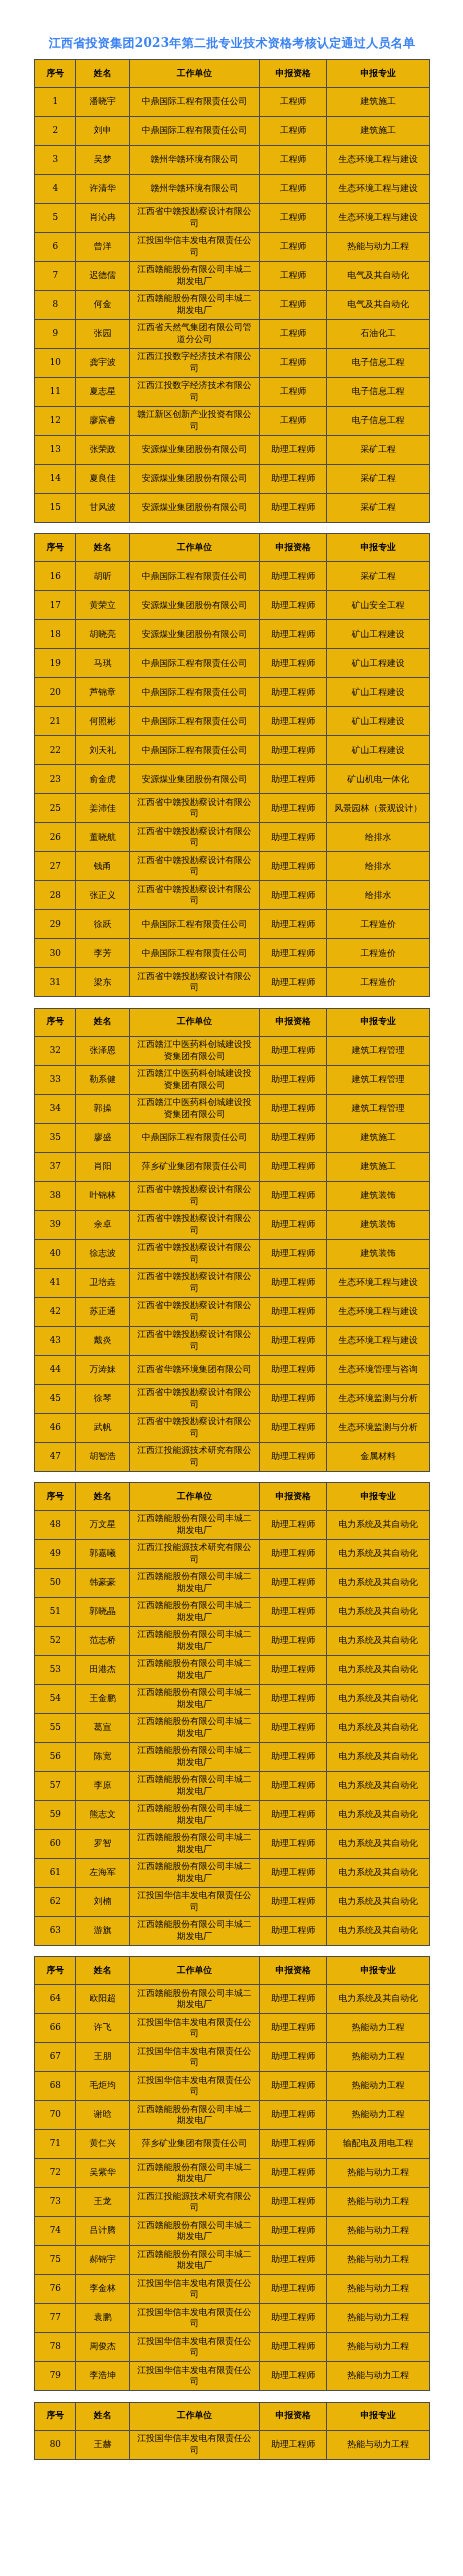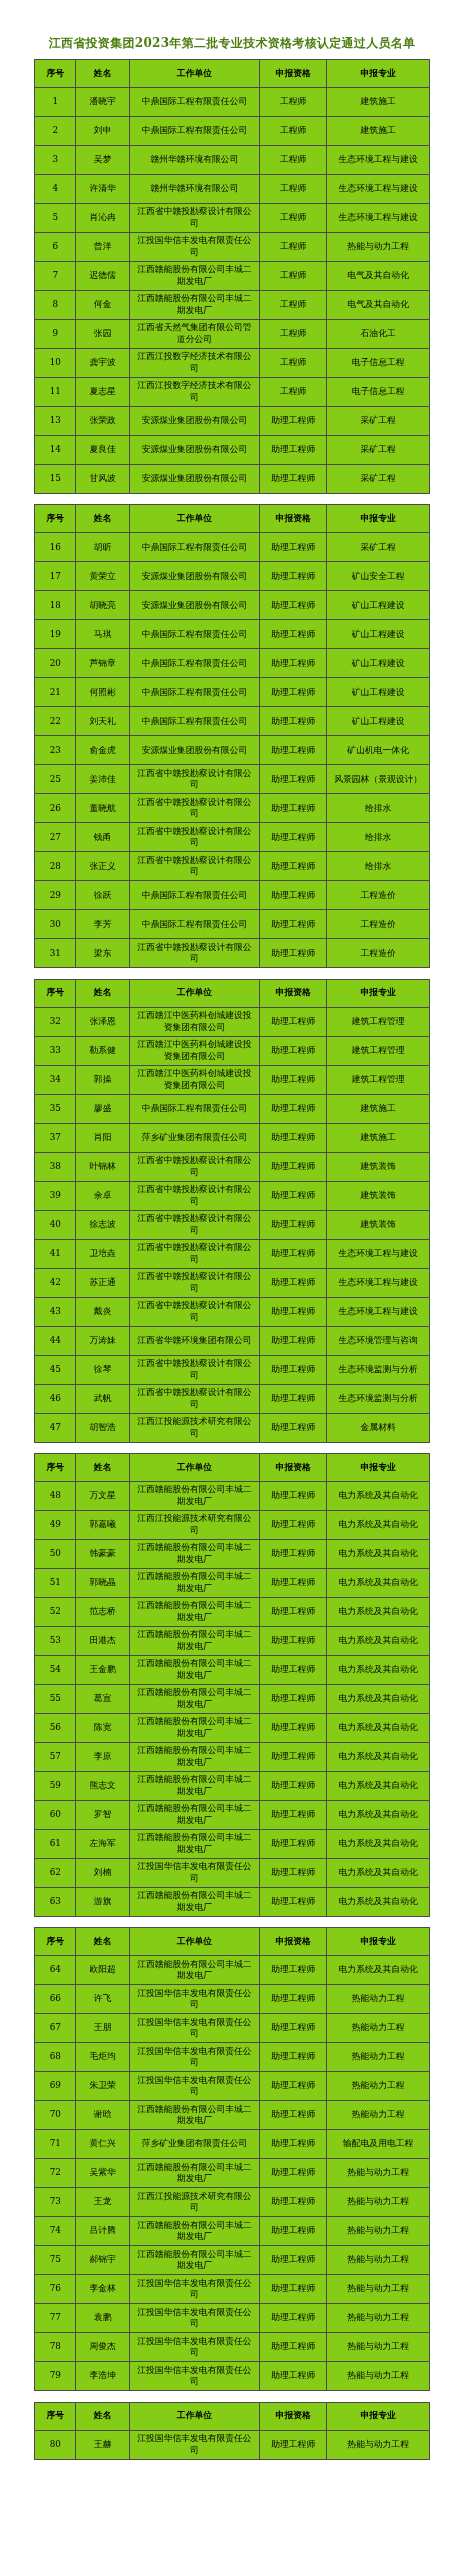--- a/index.html
+++ b/index.html
@@ -1,25 +1,25 @@
 <!DOCTYPE html>
 <html style="font-size:8.2px"><head>
 <meta charset="utf-8">
 <style>
   html,body{margin:0;padding:0;background:#ffffff;}
   body{width:464px;min-height:3774px;font-family:"DejaVu Serif",serif;color:#000;}
   .doc{padding-top:35px;}
   .doc-title{
-    font-size:12px;font-weight:bold;text-align:center;color:#4d7c0f;
+    font-size:12px;font-weight:bold;text-align:center;color:#3b82f6;
     margin:0 auto 7.2px;width:443px;letter-spacing:0.3px;
     font-family:"DejaVu Serif",serif;
   }
   table.grid{
     width:396px;margin:0 auto 10.3px auto;border-collapse:collapse;table-layout:fixed;
-    background:#84cc16;
+    background:#eab308;
   }
   .grid th,.grid td{
     border:0.5px solid #4a4a4a;text-align:center;vertical-align:middle;
     padding:1px 5.2px;font-size:8.8px;line-height:1.35;word-break:break-all;
   }
   .grid th{height:25px;font-weight:bold;}
   .grid td{height:26px;}
   .c-serial{width:10.5%;}
   .c-name{width:13.5%;}
   .c-unit{width:33%;}
@@ -121,20 +121,27 @@
             <td>电子信息工程</td>
           </tr>
           <tr>
             <td>11</td>
             <td>夏志星</td>
             <td>江西江投数字经济技术有限公司</td>
             <td>工程师</td>
             <td>电子信息工程</td>
           </tr>
           <tr>
+            <td>12</td>
+            <td>廖宸睿</td>
+            <td>赣江新区创新产业投资有限公司</td>
+            <td>工程师</td>
+            <td>电子信息工程</td>
+          </tr>
+          <tr>
             <td>13</td>
             <td>张荣政</td>
             <td>安源煤业集团股份有限公司</td>
             <td>助理工程师</td>
             <td>采矿工程</td>
           </tr>
           <tr>
             <td>14</td>
             <td>夏良佳</td>
             <td>安源煤业集团股份有限公司</td>
@@ -565,27 +572,20 @@
             <td>热能动力工程</td>
           </tr>
           <tr>
             <td>68</td>
             <td>毛炬均</td>
             <td>江投国华信丰发电有限责任公司</td>
             <td>助理工程师</td>
             <td>热能动力工程</td>
           </tr>
           <tr>
-            <td>69</td>
-            <td>朱卫荣</td>
-            <td>江投国华信丰发电有限责任公司</td>
-            <td>助理工程师</td>
-            <td>热能动力工程</td>
-          </tr>
-          <tr>
             <td>70</td>
             <td>谢晗</td>
             <td>江西赣能股份有限公司丰城二期发电厂</td>
             <td>助理工程师</td>
             <td>热能动力工程</td>
           </tr>
           <tr>
             <td>71</td>
             <td>黄仁兴</td>
             <td>萍乡矿业集团有限责任公司</td>

